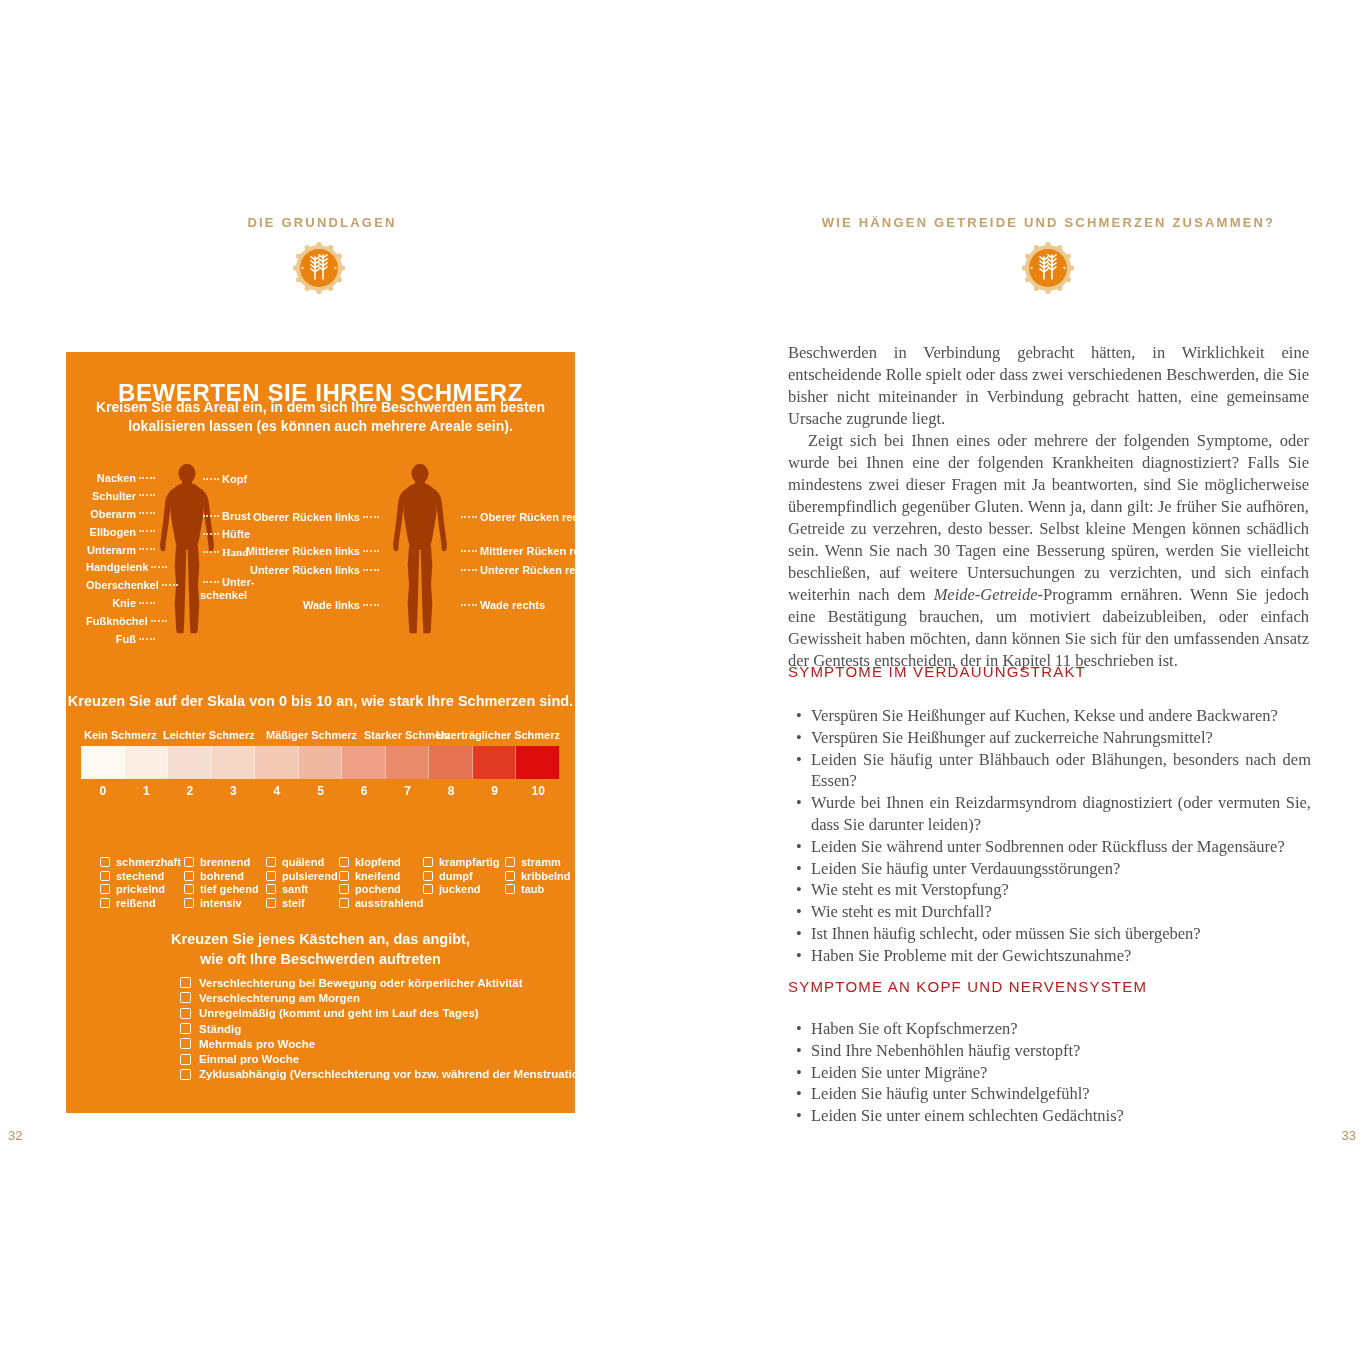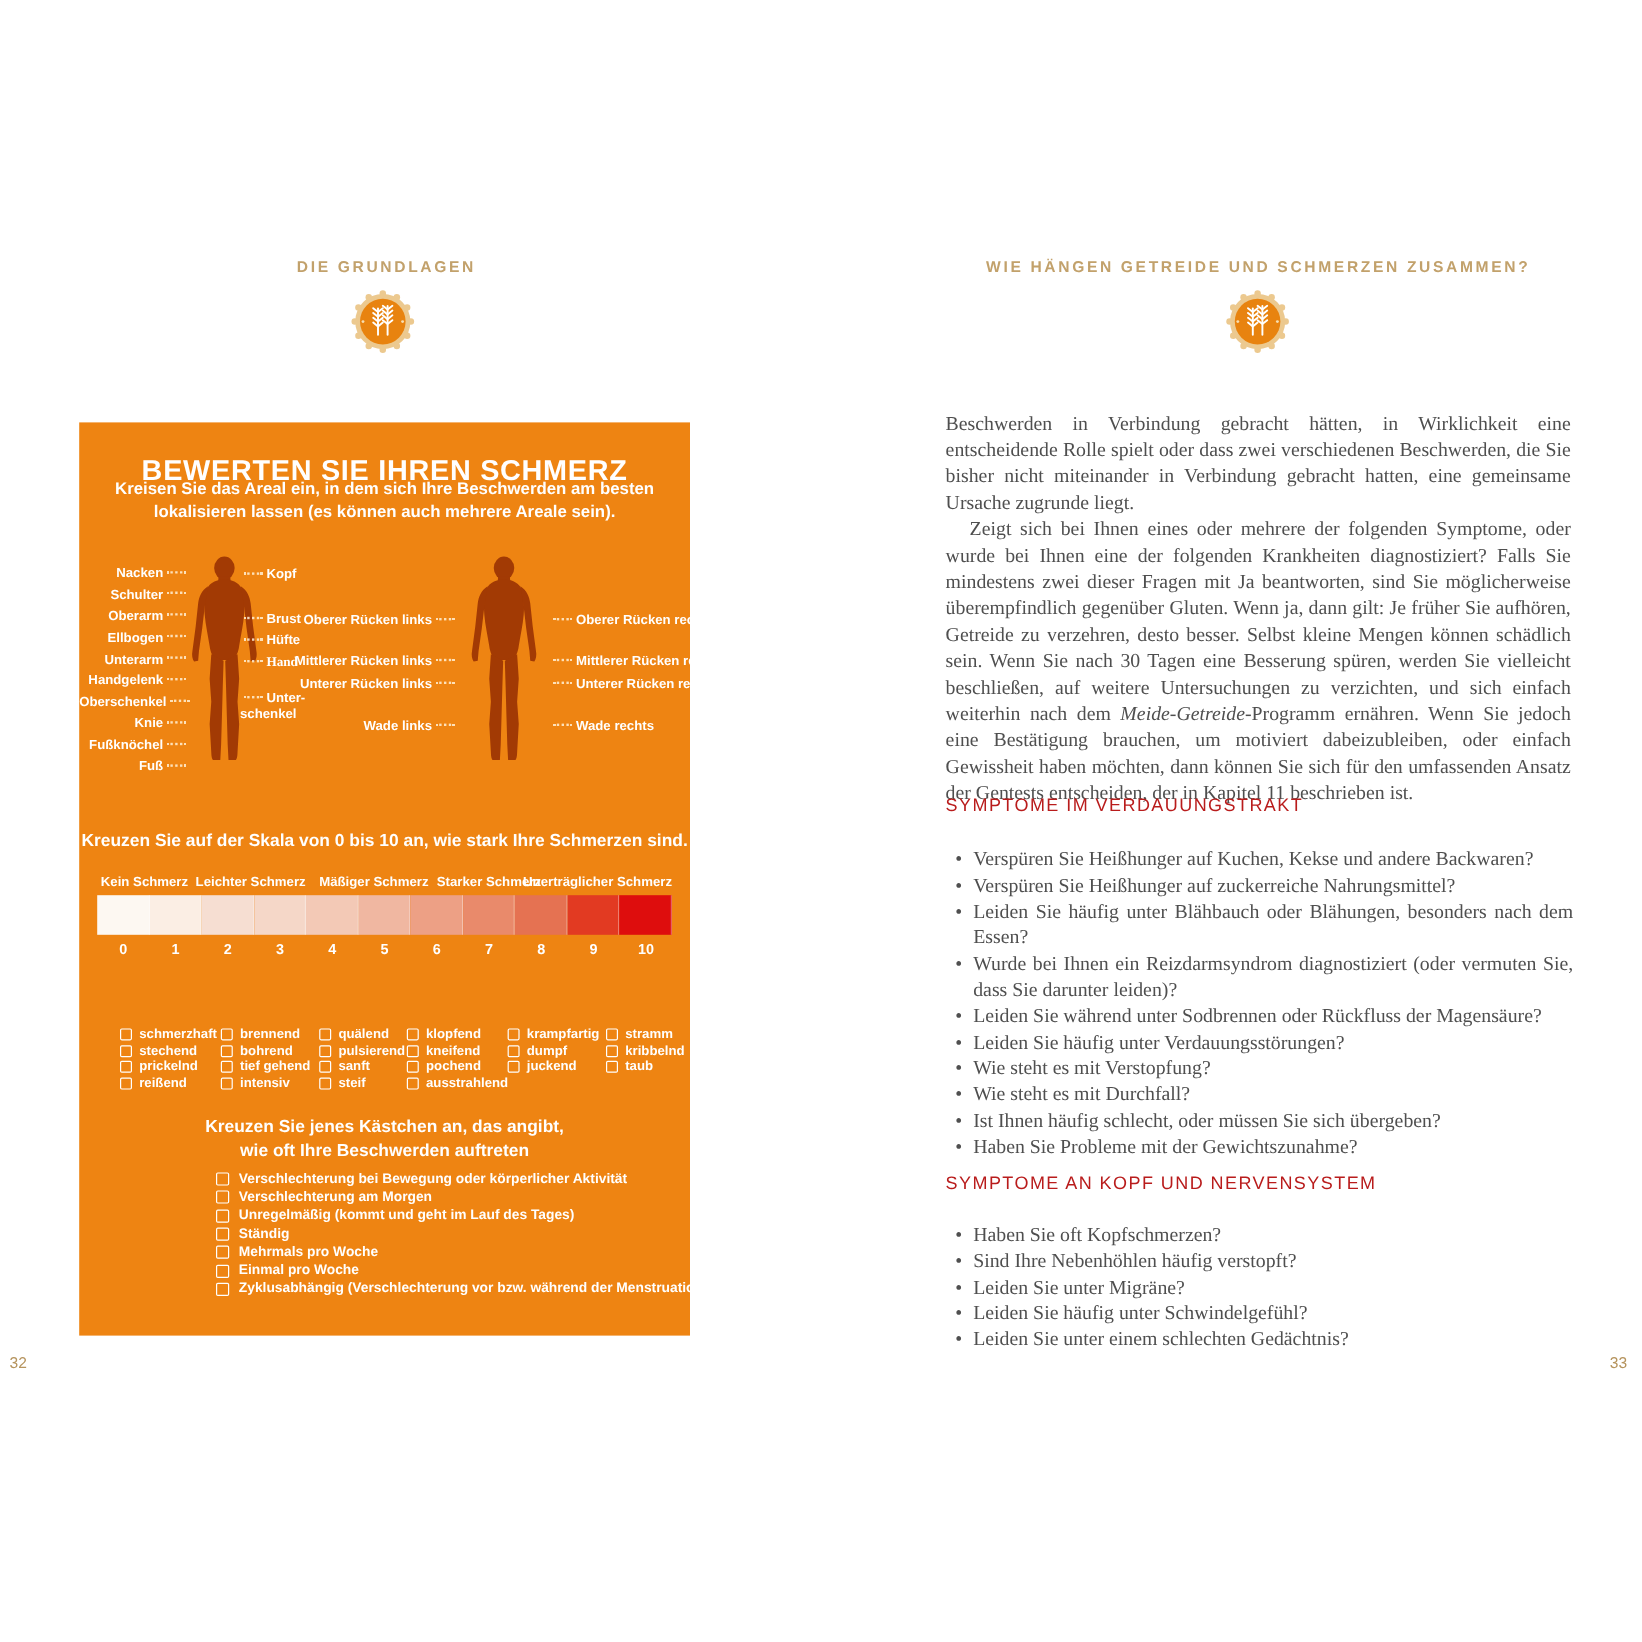--- a/index.html
+++ b/index.html
@@ -27,21 +27,21 @@
 
   
   .figures{position:absolute;left:0;top:105px;width:509px;height:208px;}
   .body-svg{position:absolute;top:6px;}
   .body-svg.front{left:80px;} .body-svg.back{left:313px;}
   .figures ul{list-style:none;margin:0;padding:0;position:absolute;font-size:11px;font-weight:600;}
   .dots{display:inline-block;width:16px;border-bottom:2px dotted rgba(255,240,214,.85);
         vertical-align:middle;margin:0 3px 3px 3px;}
   
   .f1l{left:0;top:13px;width:92px;text-align:right;}
-  .f1l li{height:17.9px;line-height:17.9px;white-space:nowrap;}
+  .f1l li{height:17.9px;line-height:17.9px;white-space:nowrap;padding-left:20px;}
   
   .f1r{left:134px;top:0;width:110px;}
   .f1r li{position:absolute;left:0;white-space:pre-line;line-height:13px;}
   .f1r li:nth-child(1){top:16px;} .f1r li:nth-child(2){top:53px;}
   .f1r li:nth-child(3){top:71px;} .f1r li:nth-child(4){top:89px;font-family:Liberation Serif, serif;}
   .f1r li:nth-child(5){top:119px;}
   
   .f2l{left:178px;top:0;width:138px;text-align:right;}
   .f2l li{position:absolute;right:0;white-space:nowrap;}
   .f2l li:nth-child(1){top:54px;} .f2l li:nth-child(2){top:88px;}

